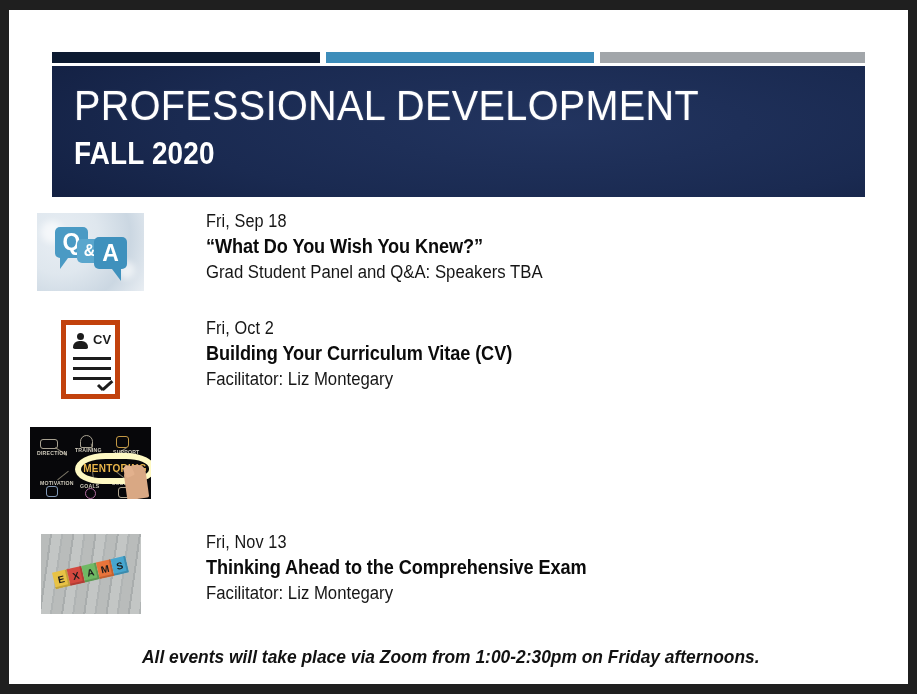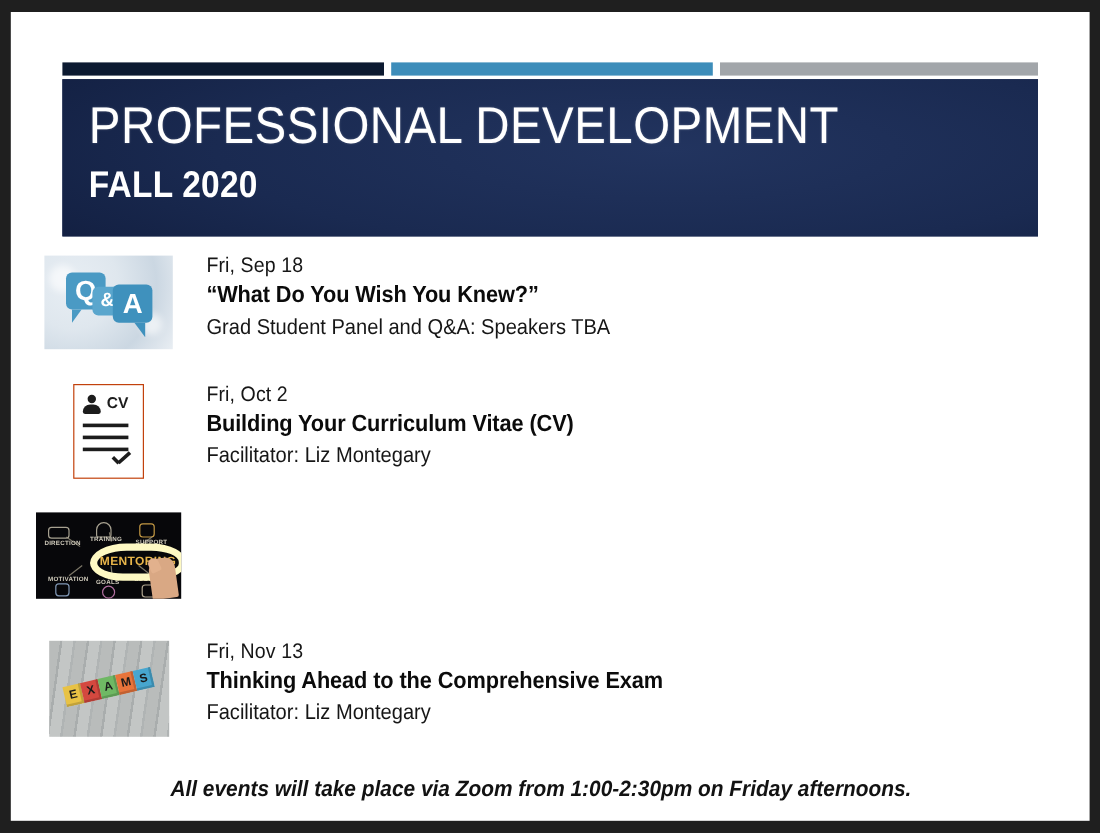--- a/index.html
+++ b/index.html
@@ -105,20 +105,21 @@
   .event-thumb-wrap {
     width: 163px;
     min-width: 163px;
     display: flex;
     justify-content: center;
     align-items: flex-start;
     padding-top: 7px;
   }
   .event-text {
     padding-top: 4px;
+    margin-left: 34px;
   }
   .ev-date {
     font-size: 17.5px;
     color: #161616;
     font-weight: 400;
     letter-spacing: 0.1px;
     line-height: 1.32;
     transform: scaleX(0.93);
     transform-origin: left center;
     white-space: nowrap;
@@ -181,21 +182,21 @@
   .bub-a:after {
     right: 6px; bottom: -12px;
     border-right: 9px solid #3f91bd;
     border-bottom: 12px solid transparent;
   }
 
   
   .thumb-cv {
     width: 59px; height: 79px;
     background: #ffffff;
-    border: 1px solid #c2410c;
+    border: 5px solid #c2410c;
     box-sizing: border-box;
   }
   .cv-person {
     position: absolute; left: 7px; top: 8px; width: 15px; height: 15px;
   }
   .cv-head {
     position: absolute; left: 4px; top: 0; width: 7px; height: 7px;
     background: #1c1c1c; border-radius: 50%;
   }
   .cv-body {

